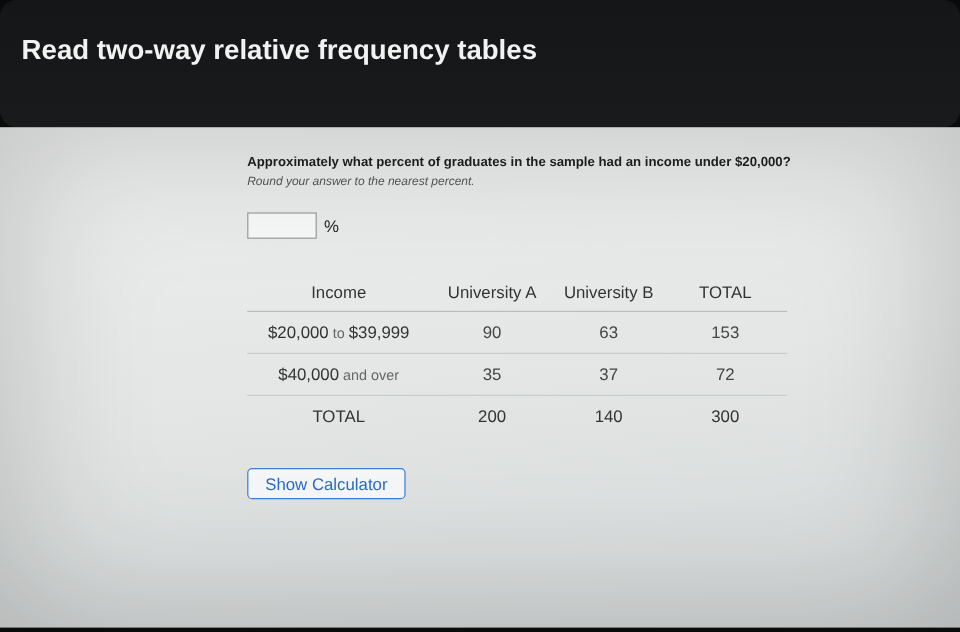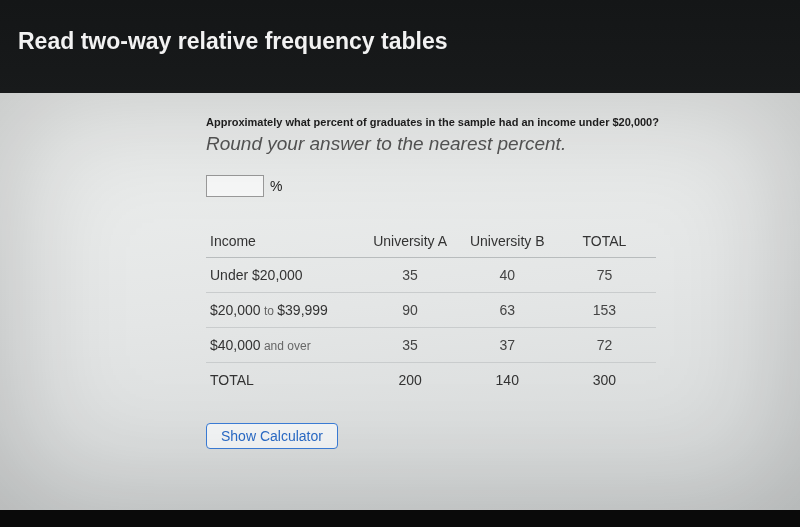--- a/index.html
+++ b/index.html
@@ -1,21 +1,22 @@
 <!DOCTYPE html>
 <html><head>
 <meta charset="utf-8">
 <style>
   * { box-sizing: border-box; margin: 0; padding: 0; }
   html, body { width: 800px; height: 527px; overflow: hidden; font-family: Arial, Helvetica, sans-serif; }
   body { background: #0a0a0a; }
   .header {
     background: linear-gradient(180deg, #141617 0%, #181a1b 100%);
-    padding: 28px 18px 24px 18px;
+    padding: 28px 18px 37px 18px;
     color: #e6e6e6;
+    border-radius: 14px;
   }
   .header h1 {
     font-size: 23px;
     font-weight: 600;
     color: #f2f2f2;
     margin-bottom: 14px;
   }
   .header .sub {
     font-size: 12.5px;
     color: #bdbdbd;
@@ -27,21 +28,21 @@
     position: relative;
   }
   .question {
     font-size: 11px;
     color: #1f1f1f;
     font-weight: 700;
     line-height: 1.35;
     max-width: 580px;
   }
   .hint {
-    font-size: 19px;
+    font-size: 10px;
     color: #555;
     font-style: italic;
     margin-top: 3px;
   }
   .answer-row {
     margin-top: 20px;
     display: flex;
     align-items: center;
     gap: 6px;
   }
@@ -76,20 +77,21 @@
     width: 95px;
   }
   table.freq td {
     padding: 9px 10px 9px 4px;
     border-bottom: 1px solid #c9cccd;
     color: #444;
   }
   table.freq .rowhead {
     width: 155px;
     color: #333;
+    text-align: center;
   }
   table.freq .small { font-size: 12px; color: #666; margin-top: 18px; }
   table.freq tr.total td { border-bottom: none; color: #333; }
   .calc-btn {
     display: inline-block;
     margin-top: 26px;
     padding: 4px 14px;
     border: 1px solid #3b7dd8;
     border-radius: 4px;
     background: #f4f6f7;
@@ -126,26 +128,20 @@
     <thead>
       <tr>
         <th class="rowhead">Income</th>
         <th class="num">University A</th>
         <th class="num">University B</th>
         <th class="num">TOTAL</th>
       </tr>
     </thead>
     <tbody>
       <tr>
-        <td class="rowhead">Under $20,000</td>
-        <td class="num">35</td>
-        <td class="num">40</td>
-        <td class="num">75</td>
-      </tr>
-      <tr>
         <td class="rowhead"><span>$20,000</span><span class="small"> to </span><span>$39,999</span></td>
         <td class="num">90</td>
         <td class="num">63</td>
         <td class="num">153</td>
       </tr>
       <tr>
         <td class="rowhead"><span>$40,000</span><span class="small"> and over</span></td>
         <td class="num">35</td>
         <td class="num">37</td>
         <td class="num">72</td>

